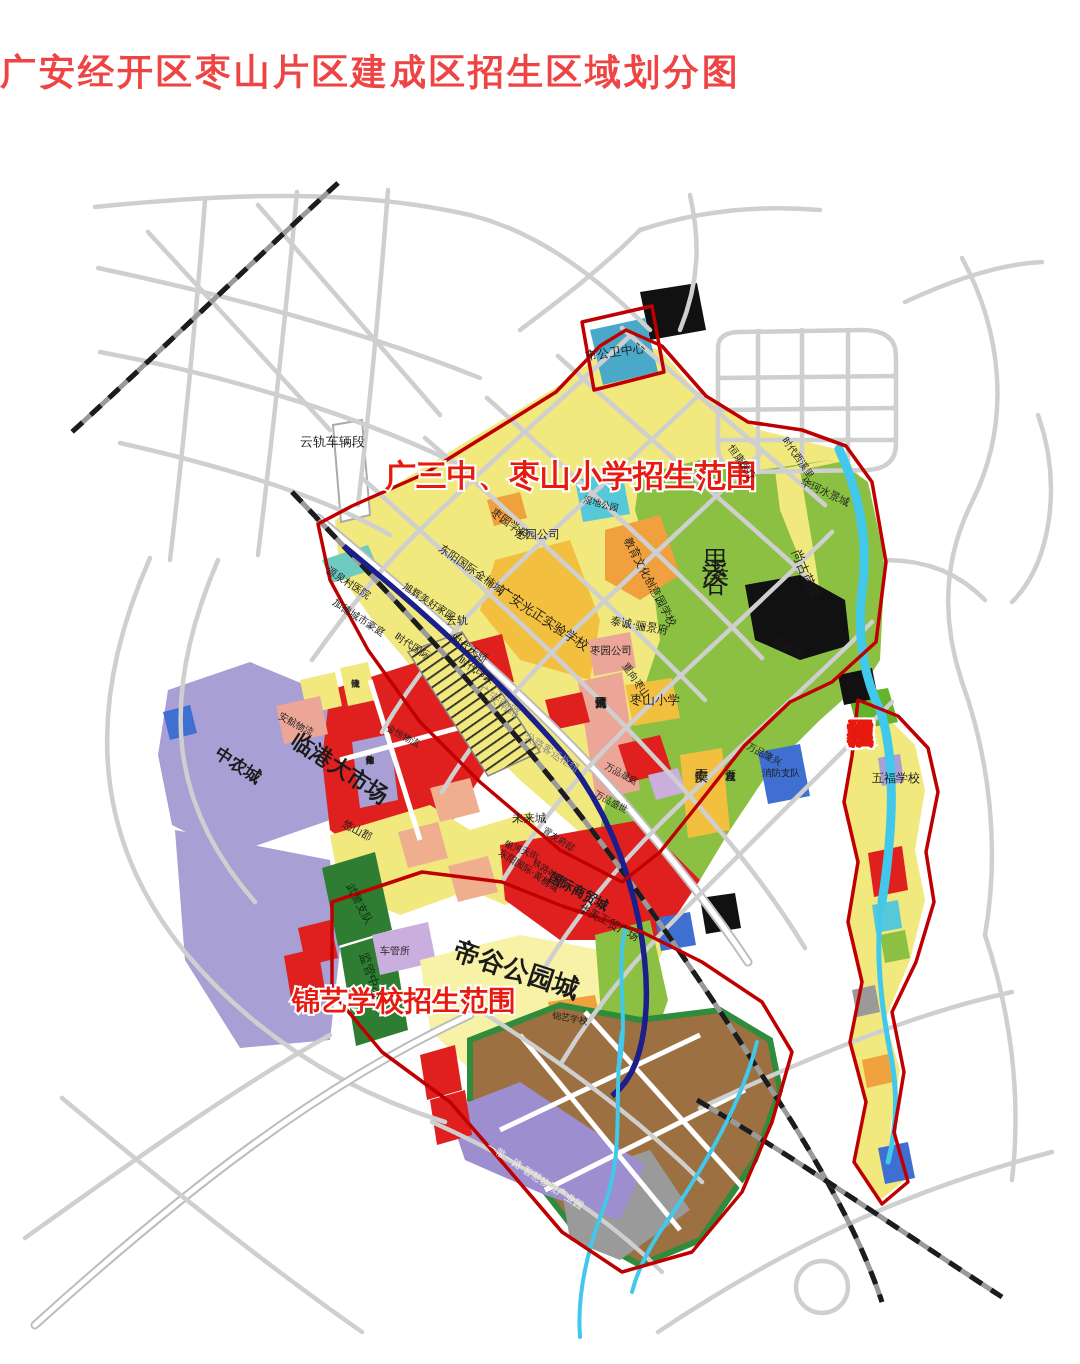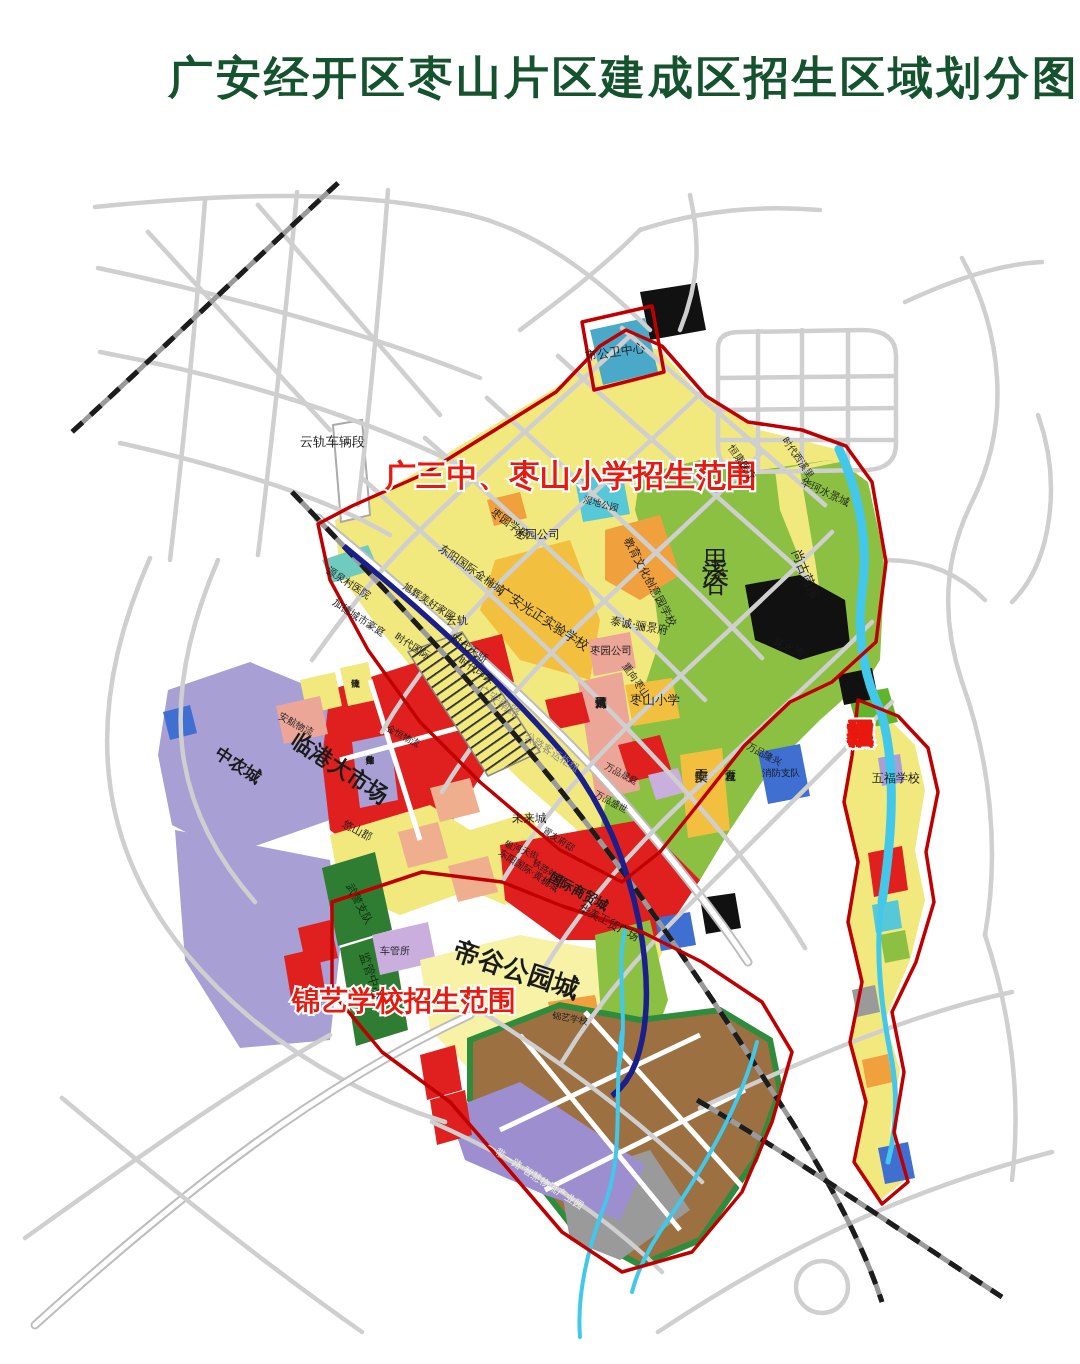--- a/index.html
+++ b/index.html
@@ -1,19 +1,19 @@
 <!DOCTYPE html>
 <html><head>
 <meta charset="utf-8">
 <style>
   html,body{margin:0;padding:0;background:#ffffff;}
   #page{position:relative;width:1080px;height:1364px;background:#fff;overflow:hidden;
         font-family:"Liberation Sans","DejaVu Sans",sans-serif;}
-  #map-title{position:absolute;top:48px;left:0;width:100%;text-align:right;
-        font-size:45px;font-weight:800;color:#14532d;letter-spacing:3px;
+  #map-title{position:absolute;top:48px;left:0;width:100%;text-align:left;
+        font-size:36px;font-weight:800;color:#ef4444;letter-spacing:3px;
         font-family:"DejaVu Sans","Liberation Sans",sans-serif;}
   svg{position:absolute;top:0;left:0;}
   
   .y{fill:#f1e87e}.y2{fill:#f7f2a6}.o{fill:#f0a03c}.og{fill:#f3bf3f}
   .r{fill:#e01f1f}.pk{fill:#eba698}.sa{fill:#efae8e}
   .pu{fill:#a89fd4}.pu2{fill:#9d8fcf}.lav{fill:#c9aede}
   .g{fill:#8bc043}.g2{fill:#62b52b}.dg{fill:#2f7d32}
   .br{fill:#9c7040;stroke:#2f8c3c;stroke-width:6}
   .gy{fill:#9a9a9a}.te{fill:#4aa9c9}.te2{fill:#6fcabf}
   .bl{fill:#3f6fd1}.cy{fill:#56c8d8}.bk{fill:#111}

